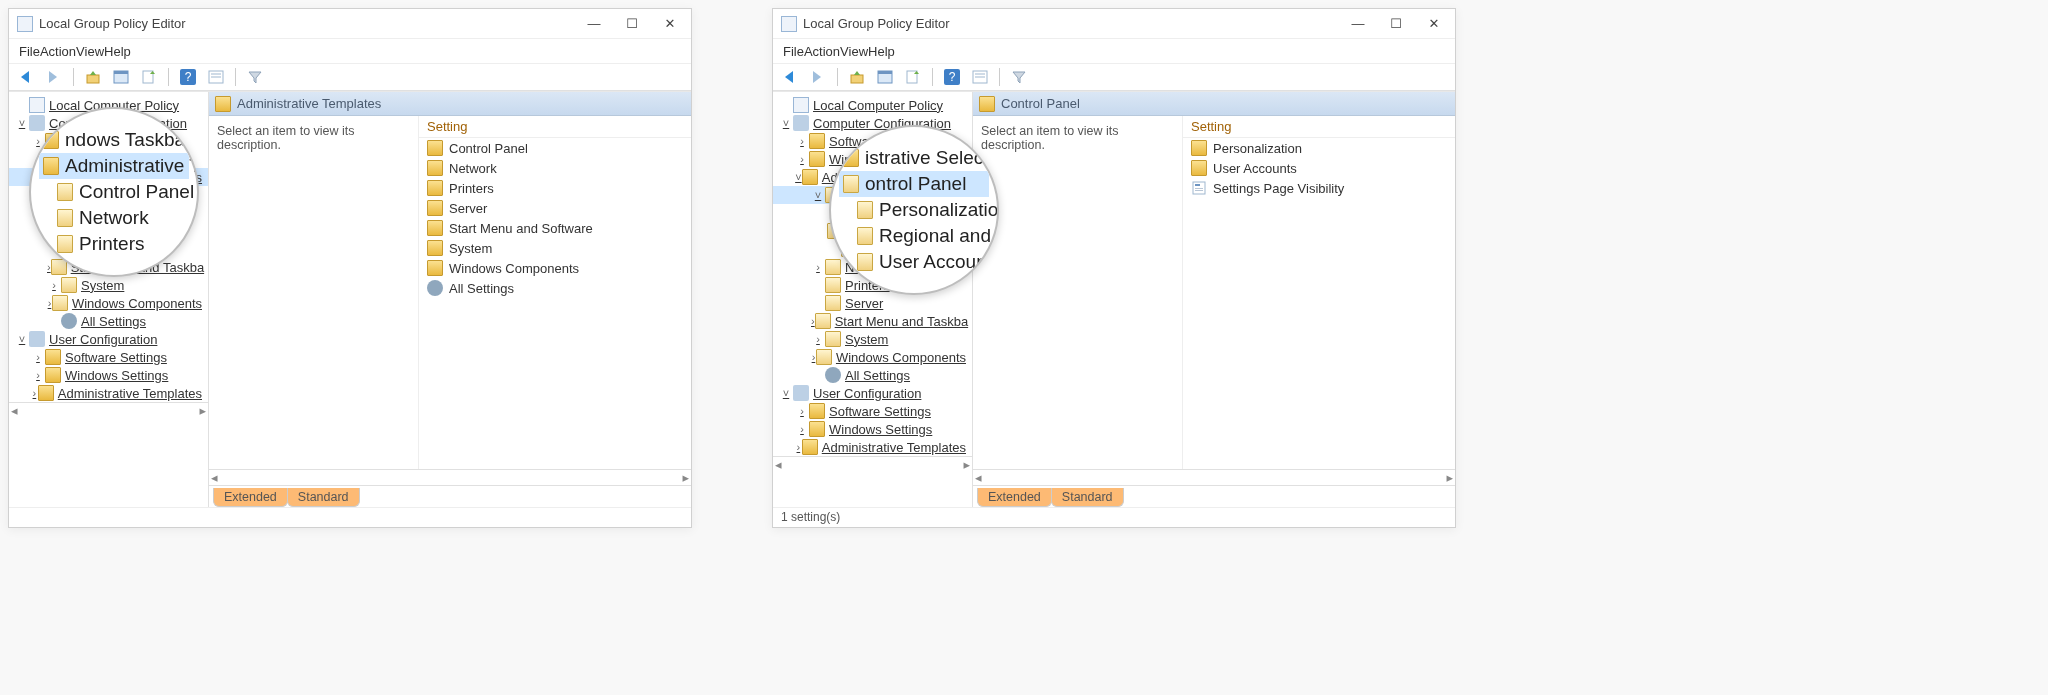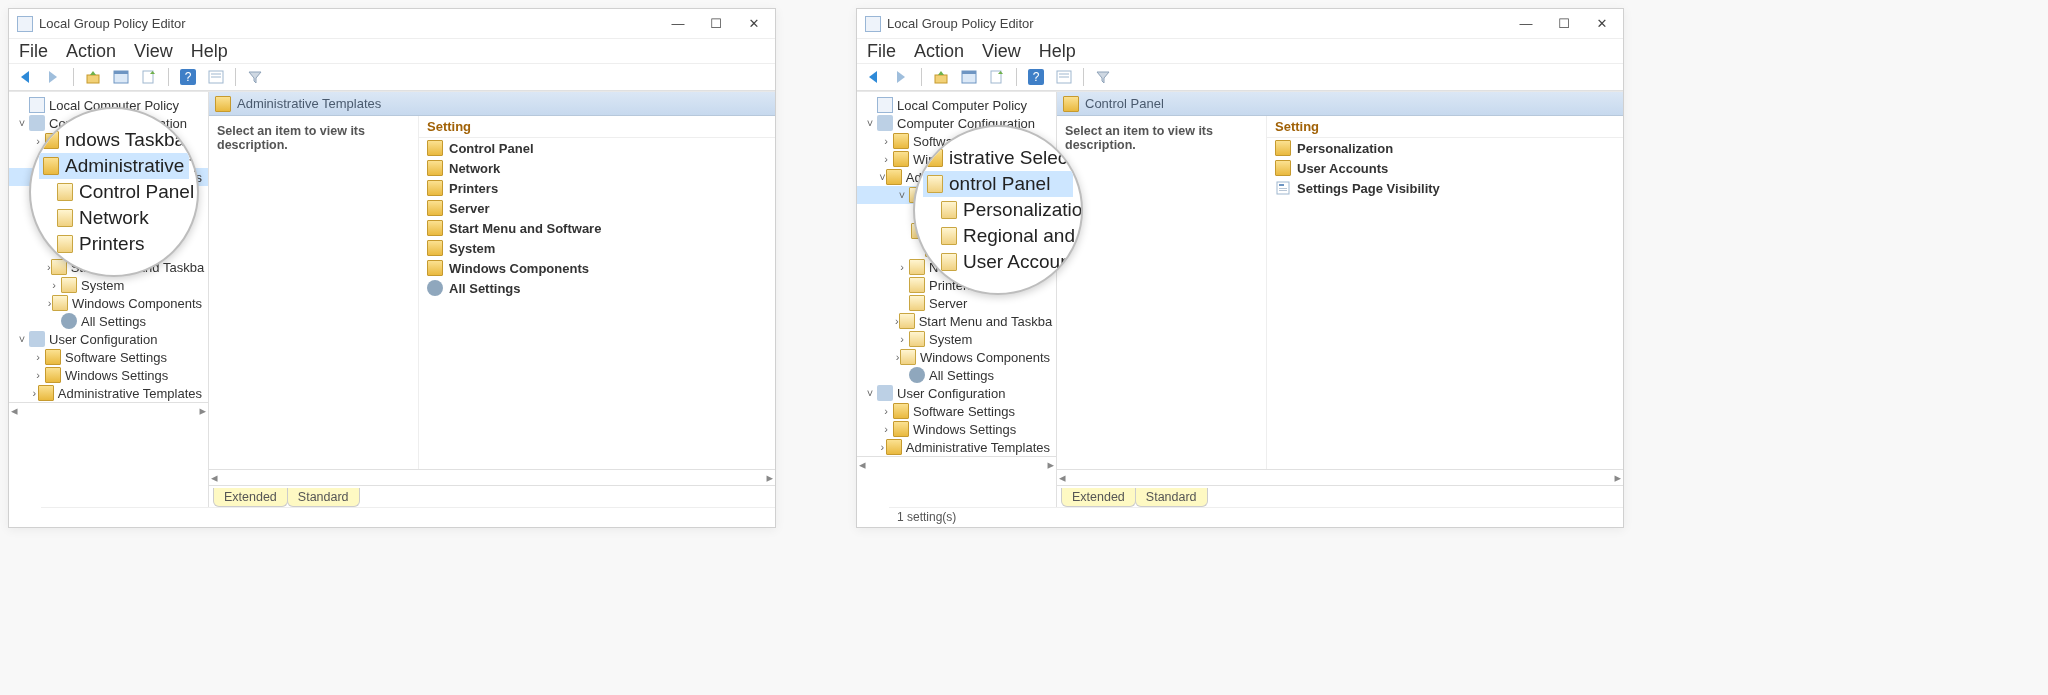--- a/index.html
+++ b/index.html
@@ -1,52 +1,52 @@
 <!DOCTYPE html>
 <html><head>
 <meta charset="utf-8">
 <style>
   * { box-sizing: border-box; font-family: "Segoe UI", Tahoma, sans-serif; }
   body { margin: 0; background: #f8f8f8; width: 2048px; height: 695px; overflow: hidden; }
   .dual { display: flex; gap: 80px; padding: 8px; }
-  .win { width: 768px; height: 520px; background: #fff; border: 1px solid #d0d0d0; display: flex; flex-direction: column; font-size: 13px; color: #333; box-shadow: 0 2px 10px rgba(0,0,0,.06); position: relative; }
+  .win { width: 684px; height: 520px; background: #fff; border: 1px solid #d0d0d0; display: flex; flex-direction: column; font-size: 13px; color: #333; box-shadow: 0 2px 10px rgba(0,0,0,.06); position: relative; }
   .titlebar { height: 30px; display: flex; align-items: center; padding: 0 8px; border-bottom: 1px solid #eee; }
   .titlebar .icon { width:16px; height:16px; margin-right:6px; }
   .titlebar .title { flex:1; color:#444; font-size:13px; }
   .winbtns { display:flex; gap:24px; margin-right:6px; color:#444; }
   .winbtns span { width:14px; text-align:center; cursor:default; }
-  .menu { height:24px; display:flex; align-items:center; gap:18px; padding:0 10px; color:#333; font-size:18px; }
+  .menu { height:24px; display:flex; align-items:center; padding:0 10px; color:#333; font-size:13px; }
   .toolbar { height:28px; display:flex; align-items:center; gap:6px; padding:0 6px; border-top:1px solid #eee; border-bottom:1px solid #e0e0e0; }
   .tb-btn { width:22px; height:22px; display:flex; align-items:center; justify-content:center; border:1px solid transparent; }
   .divider { width:1px; height:18px; background:#ccc; margin:0 2px; }
   .content { flex:1; display:flex; overflow:hidden; border-top:1px solid #e8e8e8; }
   .tree { width:200px; border-right:1px solid #e0e0e0; overflow:auto; padding:4px 0; font-size:13px; color:#333; position:relative;}
-  .node { display:flex; align-items:center; height:18px; white-space:nowrap; padding-right:6px; }
+  .node { display:flex; align-items:center; height:18px; white-space:nowrap; padding-right:6px;text-decoration:underline; }
   .node.selected { background:#cde6ff; }
   .twisty { width:14px; text-align:center; color:#666; font-size:11px; cursor:default; }
   .twisty.blank { visibility:hidden; }
   .nicon { width:16px; height:16px; margin-right:4px; flex:0 0 16px; }
   .folder { background: linear-gradient(#fbe191,#e9b93f); border:1px solid #c69a2e; border-radius:1px; }
   .folderlt { background: linear-gradient(#fff5d0,#f0d181); border:1px solid #c9a642; border-radius:1px; }
   .gear { background:#8fa7bd; border-radius:50%; }
   .confic { background:#bcd0e5; border-radius:2px; }
   .policyic { background:#eef3fa; border:1px solid #99b6d6; }
   .right { flex:1; display:flex; flex-direction:column; overflow:hidden; }
   .rhdr { height:24px; background:linear-gradient(#dbe7f5,#c7d9ee); border-bottom:1px solid #b7c8db; display:flex; align-items:center; padding:0 6px; color:#4a5a6e; }
   .rhdr .nicon { margin-right:6px; }
-  .rbody { flex:1; display:flex; overflow:hidden;font-weight:bold; }
+  .rbody { flex:1; display:flex; overflow:hidden; }
   .desc { width:210px; padding:8px; color:#555; font-size:12.5px; border-right:1px solid #eee; }
   .list { flex:1; overflow:auto; }
   .list .colhdr { height:22px; display:flex; align-items:center; padding:0 8px; color:#a16207; border-bottom:1px solid #eee; }
   .list .row { height:20px; display:flex; align-items:center; padding:0 8px; white-space:nowrap; }
   .list .row .nicon { margin-right:6px; }
   .tabs { height:22px; display:flex; align-items:flex-end; padding:0 4px; border-top:1px solid #e0e0e0; font-size:12.5px; color:#555; }
-  .tab { padding:2px 10px 2px 10px; border:1px solid #ccc; border-top:none; border-bottom-left-radius:6px; border-bottom-right-radius:6px; margin-right:-1px; background:#fef9c3; }
+  .tab { padding:2px 10px 2px 10px; border:1px solid #ccc; border-top:none; border-bottom-left-radius:6px; border-bottom-right-radius:6px; margin-right:-1px; background:#fdba74; }
   .scrollbar-h { height:16px; border-top:1px solid #e0e0e0; display:flex; align-items:center; justify-content:space-between; padding:0 2px; color:#888; }
-  .status { height:20px; padding:2px 8px; font-size:12px; color:#555; border-top:1px solid #eee;margin-left:32px; }
+  .status { height:20px; padding:2px 8px; font-size:12px; color:#555; border-top:1px solid #eee; }
   
   .mag { position:absolute; border:2px solid #bdbdbd; border-radius:50%; background:#fff; overflow:hidden; box-shadow:0 2px 8px rgba(0,0,0,.2); }
   .mag-inner { position:absolute; top:8px; left:8px; right:8px; bottom:8px; display:flex; flex-direction:column; justify-content:center; font-size:19px; color:#222; }
   .mag-row { display:flex; align-items:center; height:26px; padding-left:4px; white-space:nowrap; }
   .mag-row.sel { background:#cde6ff; }
   .mag-row .nicon { width:18px; height:18px; margin-right:6px; }
   svg { display:block; }
 </style>
 </head>
 <body>

